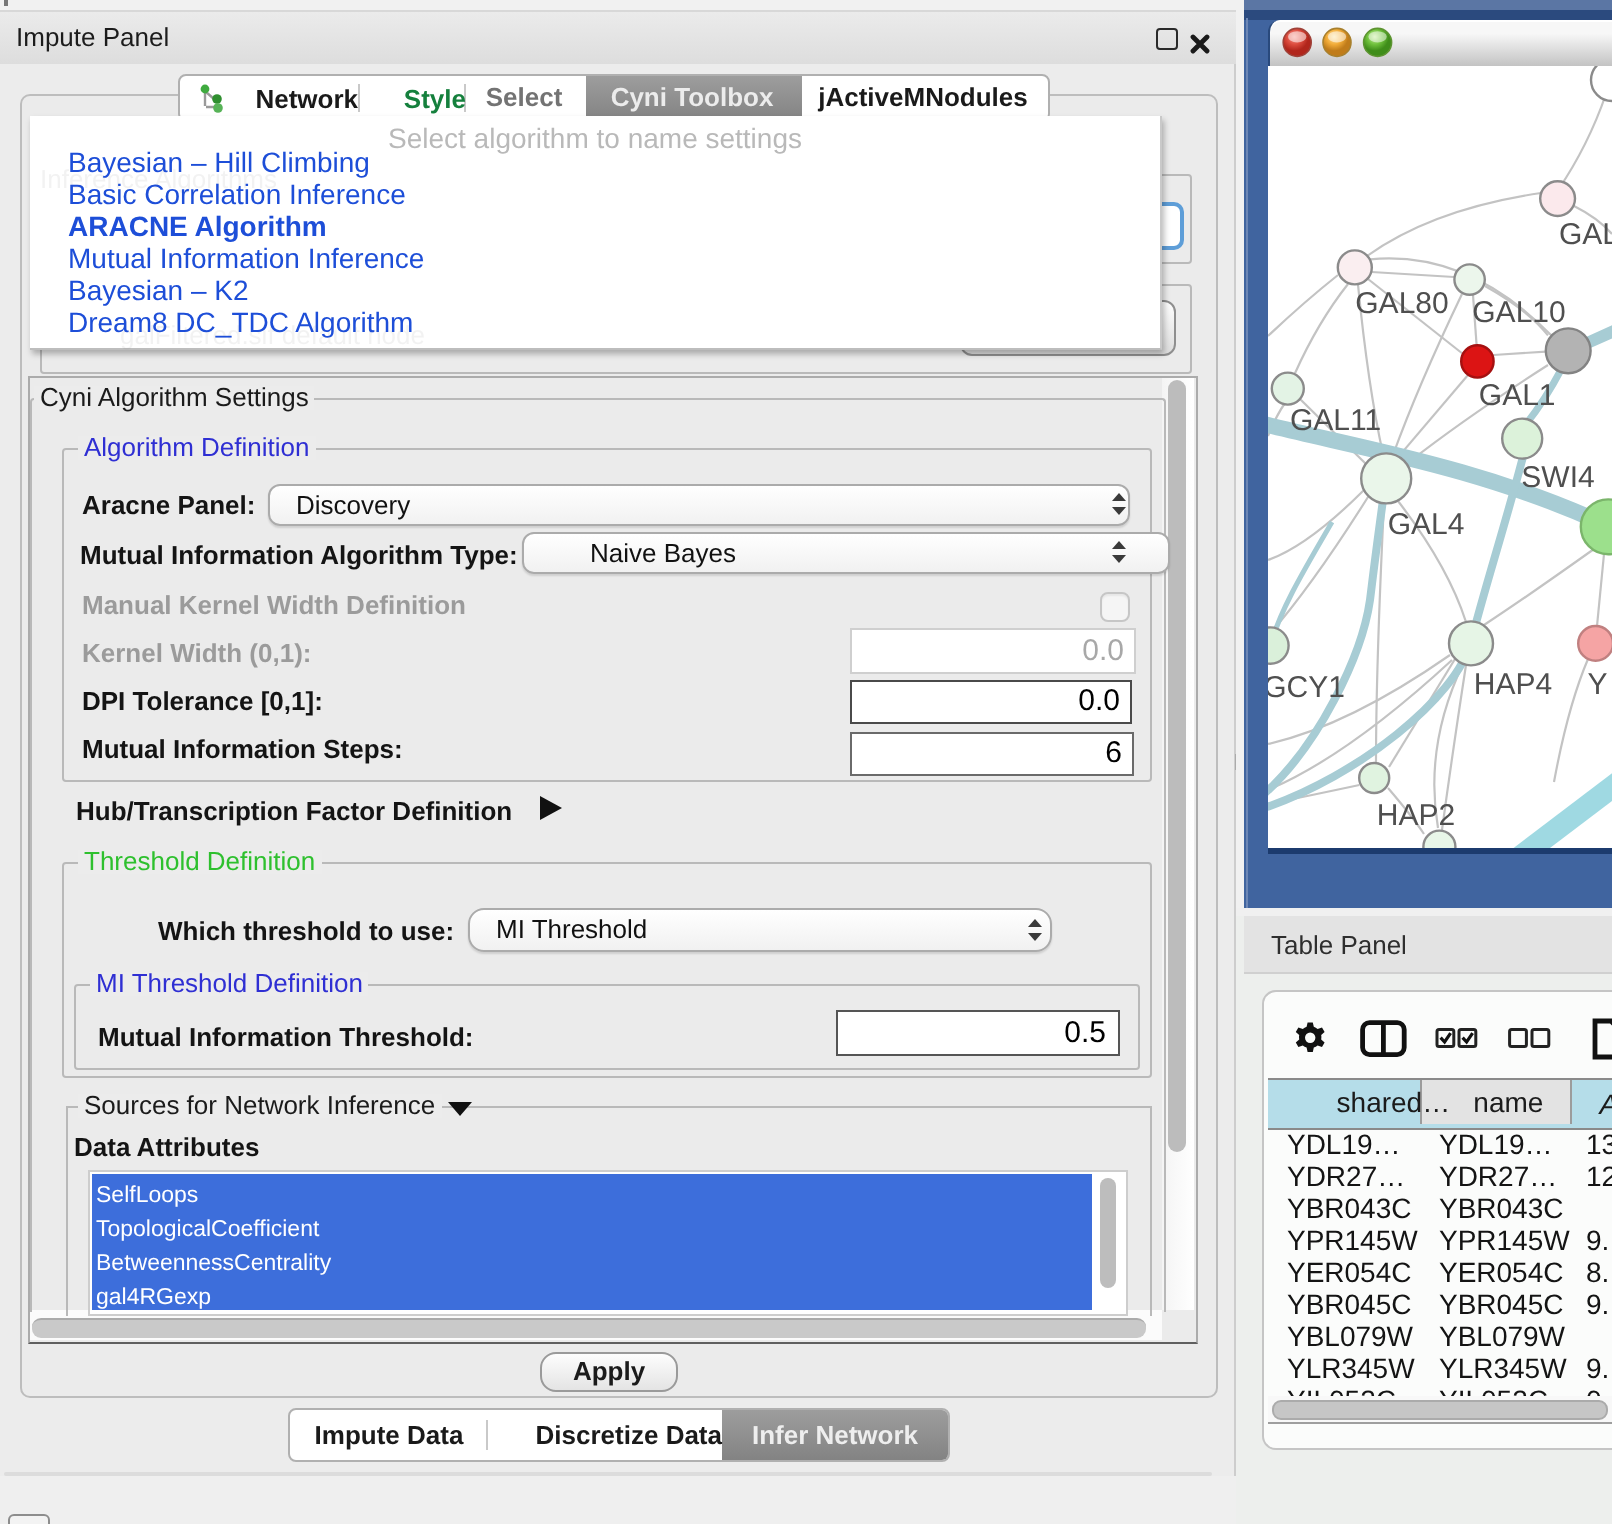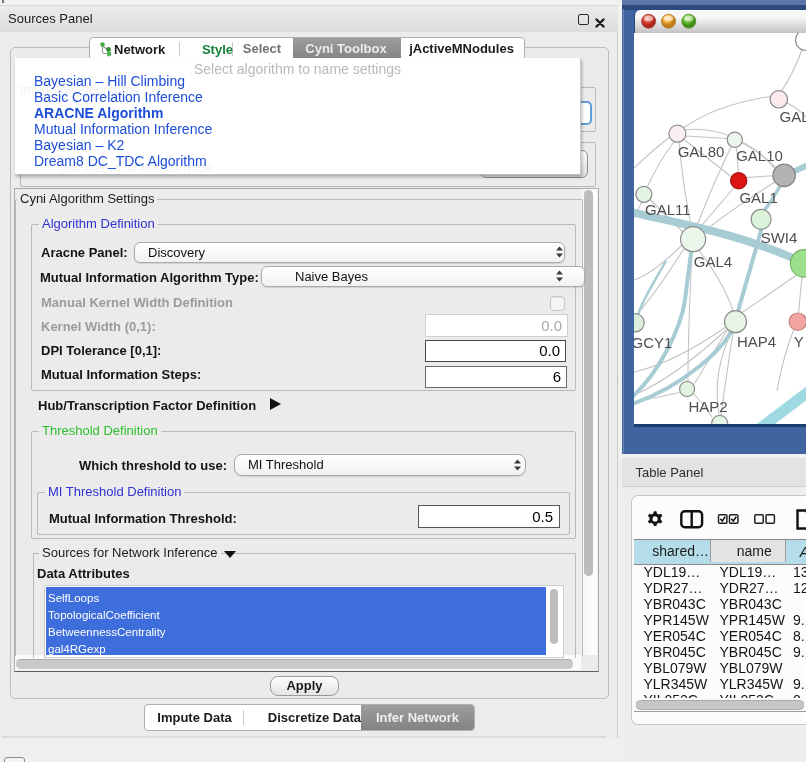--- a/index.html
+++ b/index.html
@@ -9,21 +9,21 @@
 .gt{font-size:13px;color:#1b1b1b;background:#ececec;padding:0 3px;white-space:nowrap;line-height:12px}
 .grp{border:1px solid #b9b9b9;border-radius:2px}
 .combo{background:linear-gradient(#ffffff,#f1f1f1);border:1px solid #ababab;border-radius:6px;box-shadow:0 1px 1px rgba(0,0,0,0.12);font-size:13px;color:#111}
 .fld{background:#fff;font-size:15px;color:#000;text-align:right}
 </style></head>
 <body>
 
 <div class="a" style="left:0;top:0;width:618px;height:5px;background:#f1f1f1"></div>
 <div class="a" style="left:2px;top:0;width:2px;height:3px;background:#777"></div>
 <div class="a" style="left:0;top:5px;width:618px;height:26px;background:linear-gradient(#ebebeb,#dddddd);border-top:1px solid #d8d8d8;border-bottom:1px solid #cccccc"></div>
-<div class="a" style="left:8px;top:11px;font-size:13px;color:#1c1c1c">Sources Panel</div>
+<div class="a" style="left:8px;top:11px;font-size:13px;color:#1c1c1c">Impute Panel</div>
 <div class="a" style="left:578px;top:14px;width:9px;height:9px;border:1.6px solid #2a2a2a;border-radius:2px"></div>
 <div class="a" style="left:595px;top:14px;width:11px;height:11px">
  <svg width="10" height="10">
       <path d="M1.5 1.5 L8.5 8.5 M8.5 1.5 L1.5 8.5" stroke="#1a1a1a" stroke-width="2.4" stroke-linecap="round"></path>
     </svg>
 </div>
 <div class="a" style="left:0;top:32px;width:617px;height:706px;background:#ececec;border-right:1px solid #cdcdcd"></div>
 <div class="a" style="left:2px;top:736px;width:604px;height:2px;background:#dcdcdc;border-radius:2px"></div>
 
 <div class="a" style="left:10px;top:47px;width:597px;height:650px;border:1px solid #bdbdbd;border-radius:5px;background:#ebebeb"></div>
@@ -33,21 +33,21 @@
  <div class="a" style="left:89px;top:4px;width:1px;height:14px;background:#c9c9c9"></div>
  <div class="a" style="left:142px;top:4px;width:1px;height:14px;background:#c9c9c9"></div>
  <div class="a" style="left:9px;top:4px;width:13px;height:15px">
   <svg width="13" height="15">
         <path d="M3.5 3 L3.5 11 M4 11.5 L9 11.5 M4 4 L8 7.5" stroke="#9a9a9a" stroke-width="1.2" fill="none"></path>
         <circle cx="3.5" cy="2.5" r="2.2" fill="#3faa3f"></circle>
         <circle cx="9.5" cy="7.5" r="2.4" fill="#2f8f2f"></circle>
         <circle cx="10" cy="12" r="2.4" fill="#57b357"></circle>
       </svg>
  </div>
- <div class="a" style="left:24px;top:4px;width:65px;text-align:left;font-size:13px;font-weight:600;color:#1a1a1a">Network</div>
+ <div class="a" style="left:24px;top:4px;width:65px;text-align:right;font-size:13px;font-weight:600;color:#1a1a1a">Network</div>
  <div class="a" style="left:90px;top:4px;width:53px;text-align:right;font-size:13px;font-weight:600;color:#15803d">Style</div>
 </div>
 <div class="a" style="left:232px;top:41px;width:60px;text-align:center;font-size:13px;font-weight:600;color:#737373">Select</div>
 <div class="a" style="left:292px;top:41px;width:108px;text-align:center;font-size:13px;font-weight:600;color:#ececec">Cyni Toolbox</div>
 <div class="a" style="left:400px;top:41px;width:123px;text-align:center;font-size:13px;font-weight:600;color:#1a1a1a">jActiveMNodules</div>
 
 <div class="a grp" style="left:20px;top:87px;width:574px;height:43px;border-radius:2px"></div>
 <div class="a" style="left:576px;top:101px;width:12px;height:20px;border:2.5px solid #5e9ed8;border-radius:5px;background:#fff"></div>
 <div class="a grp" style="left:20px;top:142px;width:574px;height:43px;border-radius:2px"></div>
 <div class="a" style="left:480px;top:150px;width:106px;height:26px;background:linear-gradient(#fdfdfd,#dcdcdc);border:1px solid #8f8f8f;border-radius:6px"></div>
@@ -264,21 +264,21 @@
   <path d="M165.5 5.5 h8 l6 6 v12 h-14 z"></path>
  </g>
  <g fill="#111">
   <path d="M21.8 6.2 h2.6 l0.5 2.2 a5.6 5.6 0 0 1 1.9 1.1 l2.2-0.8 1.3 2.3-1.7 1.5a5.6 5.6 0 0 1 0 2.2 l1.7 1.5-1.3 2.3-2.2-0.8a5.6 5.6 0 0 1-1.9 1.1 l-0.5 2.2 h-2.6 l-0.5-2.2a5.6 5.6 0 0 1-1.9-1.1 l-2.2 0.8-1.3-2.3 1.7-1.5a5.6 5.6 0 0 1 0-2.2 l-1.7-1.5 1.3-2.3 2.2 0.8a5.6 5.6 0 0 1 1.9-1.1 z"></path>
  </g>
  <circle cx="23.1" cy="13.9" r="2.6" fill="#fbfcfb"></circle>
 </svg>
 
 <div class="a" style="left:633.7px;top:538.7px;width:172.3px;height:24.3px;border-top:1.2px solid #8a8a8a;border-bottom:1.2px solid #8a8a8a;background:#b5dde9">
  <div class="a" style="left:75.9px;top:0;width:74.7px;height:22px;background:#e3e3e3;border-left:1px solid #9c9c9c;border-right:1px solid #9c9c9c"></div>
- <div class="a" style="left:1px;top:3px;width:92px;text-align:center;font-size:14px;color:#1b1b1b">shared…</div>
+ <div class="a" style="left:17px;top:3px;width:92px;text-align:center;font-size:14px;color:#1b1b1b">shared…</div>
  <div class="a" style="left:76px;top:3px;width:89px;text-align:center;font-size:14px;color:#1b1b1b">name</div>
  <div class="a" style="left:166px;top:4px;font-size:14px;font-style:italic;color:#1b1b1b">A</div>
 </div>
 
 <div class="a" style="left:633.7px;top:564.2px;width:172.3px;height:135.4px;overflow:hidden;font-size:14px;color:#141414">
  <div class="a" style="left:9.8px;top:0;line-height:16px">YDL19…<br>YDR27…<br>YBR043C<br>YPR145W<br>YER054C<br>YBR045C<br>YBL079W<br>YLR345W<br>YIL052C</div>
  <div class="a" style="left:85.8px;top:0;line-height:16px">YDL19…<br>YDR27…<br>YBR043C<br>YPR145W<br>YER054C<br>YBR045C<br>YBL079W<br>YLR345W<br>YIL052C</div>
  <div class="a" style="left:159.3px;top:0;line-height:16px">13<br>12<br>&nbsp;<br>9.<br>8.<br>9.<br>&nbsp;<br>9.<br>0.</div>
 </div>
 

